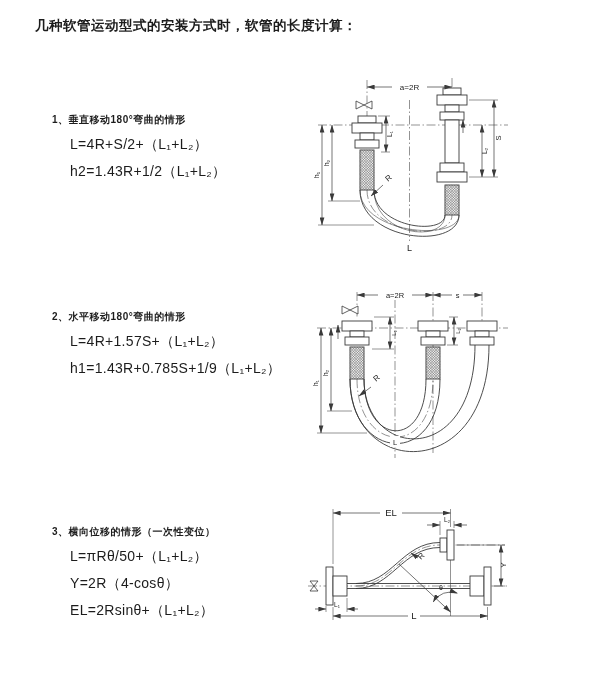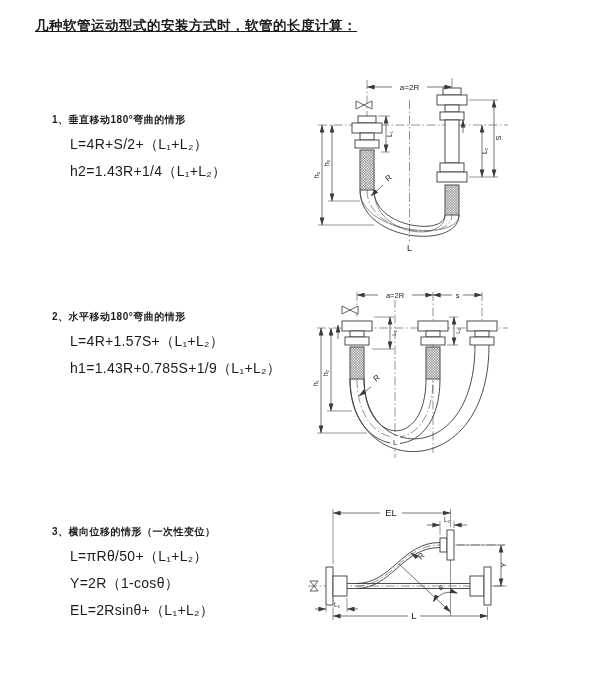--- a/index.html
+++ b/index.html
@@ -1,18 +1,18 @@
 <!DOCTYPE html>
 <html><head>
 <meta charset="utf-8">
 <style>
   html,body{margin:0;padding:0;background:#fff;}
   .page{position:relative;width:600px;height:675px;background:#ffffff;overflow:hidden;
         font-family:"Liberation Sans","DejaVu Sans",sans-serif;color:#1c1c1c;}
-  .title{position:absolute;left:35px;top:17px;font-size:13.5px;font-weight:bold;letter-spacing:.5px;text-decoration:underline;}
+  .title{position:absolute;left:35px;top:17px;font-size:13.5px;font-weight:bold;letter-spacing:.5px;}
   .section{position:absolute;left:48px;width:280px;}
   .heading{font-size:10px;font-weight:bold;margin:0 0 10px 4px;letter-spacing:.5px;}
   .formula{font-size:14px;line-height:15px;margin:0 0 12px 0;padding-left:22px;letter-spacing:.3px;}
   svg.diag{position:absolute;overflow:visible;}
   svg.diag text{font-family:"Liberation Sans","DejaVu Sans",sans-serif;fill:#222;}
   .s  {stroke:#3a3a3a;stroke-width:.9;fill:none;}
   .f  {fill:#ffffff;stroke:#3a3a3a;stroke-width:.9;}
   .braid{fill:#ededed;stroke:#3a3a3a;stroke-width:.9;}
   .dim{stroke:#3a3a3a;stroke-width:.7;fill:none;}
   .thin{stroke:#3a3a3a;stroke-width:.55;fill:none;}
@@ -23,33 +23,33 @@
 </head>
 <body>
 
 <div class="page">
 
   <div class="title">几种软管运动型式的安装方式时，软管的长度计算：</div>
 
   <section class="section" style="top:113px">
     <h2 class="heading">1、垂直移动180°弯曲的情形</h2>
     <p class="formula">L=4R+S/2+（L₁+L₂）</p>
-    <p class="formula">h2=1.43R+1/4（L₁+L₂）</p>
+    <p class="formula">h2=1.43R+1/2（L₁+L₂）</p>
   </section>
 
   <section class="section" style="top:310px">
     <h2 class="heading">2、水平移动180°弯曲的情形</h2>
     <p class="formula">L=4R+1.57S+（L₁+L₂）</p>
     <p class="formula">h1=1.43R+0.785S+1/9（L₁+L₂）</p>
   </section>
 
   <section class="section" style="top:525px">
     <h2 class="heading">3、横向位移的情形（一次性变位）</h2>
     <p class="formula">L=πRθ/50+（L₁+L₂）</p>
-    <p class="formula">Y=2R（1-cosθ）</p>
+    <p class="formula">Y=2R（4-cosθ）</p>
     <p class="formula">EL=2Rsinθ+（L₁+L₂）</p>
   </section>
 
   <svg class="diag" style="left:312px;top:70px;width:250px;height:185px" viewBox="0 0 250 185">
     <defs>
       <marker id="m1" viewBox="0 0 10 6" refX="9.5" refY="3" markerWidth="8" markerHeight="5" orient="auto-start-reverse" markerUnits="userSpaceOnUse">
         <path d="M0 0 L10 3 L0 6 Z" fill="#3a3a3a"></path>
       </marker>
     </defs>
 

